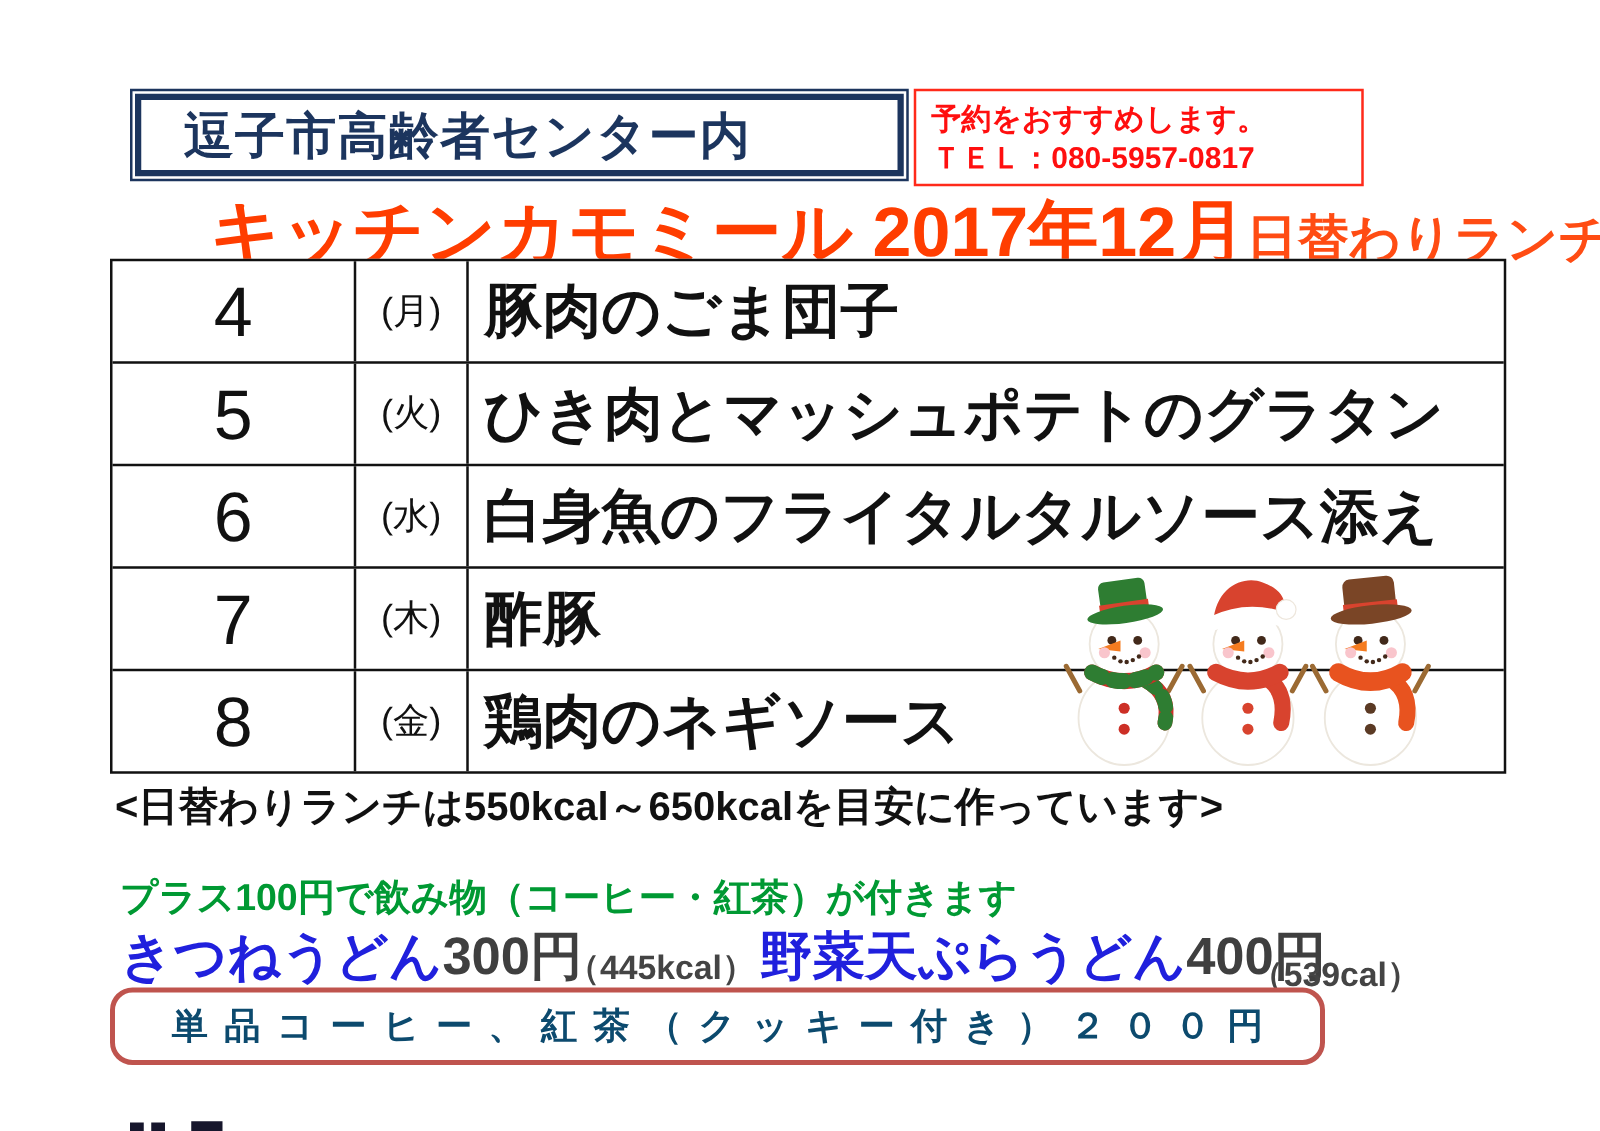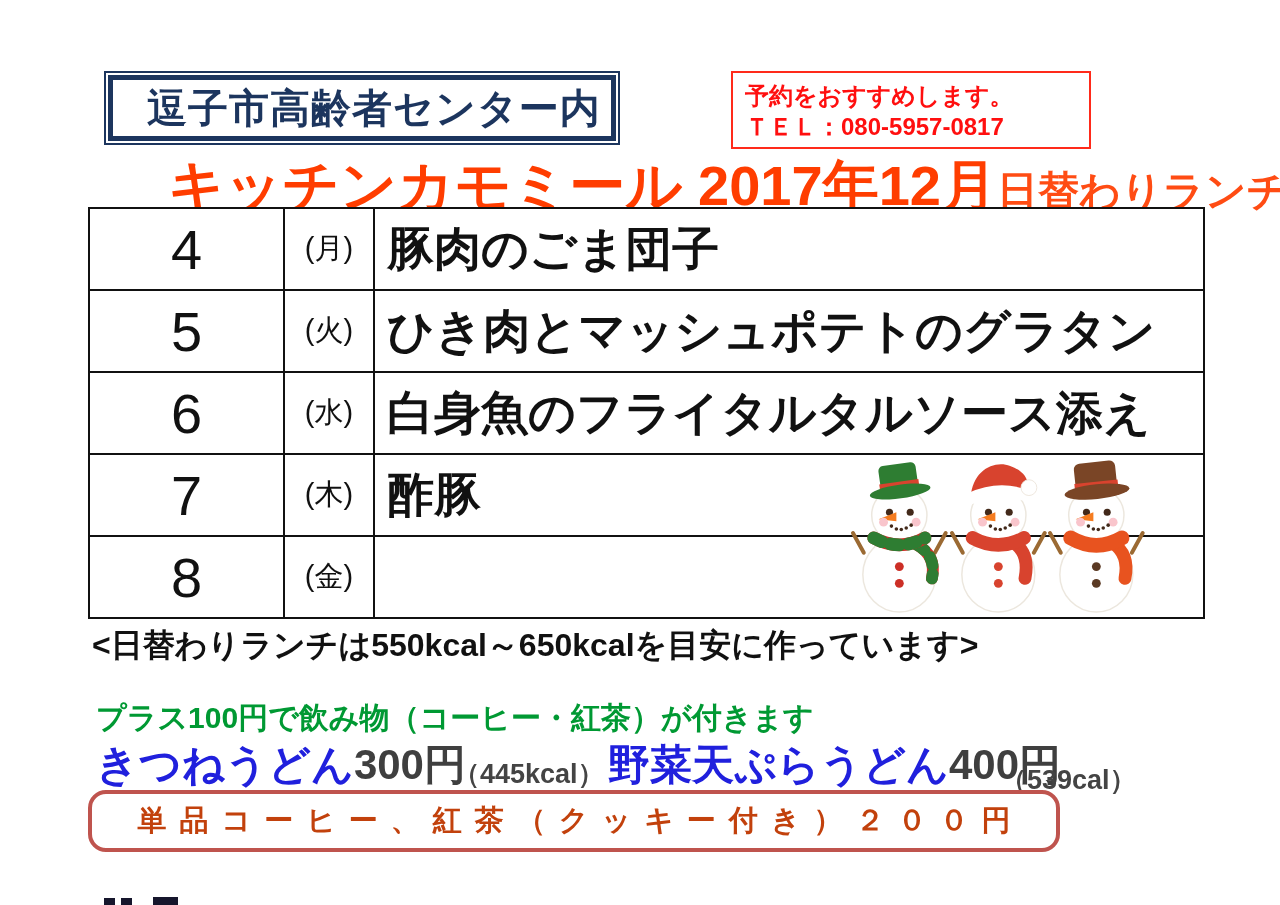--- a/index.html
+++ b/index.html
@@ -5,21 +5,21 @@
   * { box-sizing: border-box; margin: 0; padding: 0; }
   html,body { background:#fff; }
   body { font-family: "Liberation Sans", "DejaVu Sans", sans-serif; }
   #canvas {
     position: relative; width: 1280px; height: 905px;
     background: #ffffff; overflow: hidden;
   }
 
   
   .loc-box {
-    position: absolute; left: 108px; top: 75px; width: 508px; height: 66px;
+    position: absolute; left: 108px; top: 75px; width: 615px; height: 66px;
     border: 5px solid #1c355e; outline: 2px solid #1c355e; outline-offset: 2px;
     display: flex; align-items: center; padding-left: 34px; background:#fff;
   }
   .loc-box span { font-size: 40px; font-weight: bold; color: #1c355e; letter-spacing: 1px; }
 
   
   .resv-box {
     position: absolute; left: 731px; top: 71px; width: 360px; height: 78px;
     border: 2px solid #ff2a1a; padding: 7px 12px; background:#fff;
   }
@@ -67,21 +67,21 @@
   .kcal-small.k1 { left: 453px; top: 756px; }
   .kcal-small.k2 { left: 1000px; top: 762px; }
 
   
   .footer-box {
     position: absolute; left: 88px; top: 790px; width: 972px; height: 62px;
     border: 4px solid #bf544e; border-radius: 18px; background: #fff;
     display: flex; align-items: center; justify-content: center;
   }
   .footer-box span {
-    font-size: 29px; font-weight: bold; color: #c2410c;
+    font-size: 29px; font-weight: bold; color: #0c4a6e;
     letter-spacing: 13px; padding-left: 13px; white-space: nowrap;
   }
 
   
   .cutoff { position: absolute; background: #16162c; }
   .cutoff.m1 { left: 104px; top: 898px; width: 11px; height: 7px; }
   .cutoff.m2 { left: 121px; top: 898px; width: 11px; height: 7px; }
   .cutoff.m3 { left: 153px; top: 897px; width: 25px; height: 8px; }
 </style>
 </head>
@@ -120,20 +120,21 @@
       <div class="td dish">白身魚のフライタルタルソース添え</div>
     </div>
     <div class="tr">
       <div class="td date">7</div>
       <div class="td day">(木)</div>
       <div class="td dish">酢豚</div>
     </div>
     <div class="tr">
       <div class="td date">8</div>
       <div class="td day">(金)</div>
+      <div class="td dish">鶏肉のネギソース</div>
     </div>
   </div>
 
   <div class="snowmen">
 
     <svg viewBox="0 0 100 160">
       <line x1="14" y1="98" x2="3" y2="78" stroke="#9b6a33" stroke-width="4" stroke-linecap="round"></line>
       <line x1="86" y1="98" x2="97" y2="78" stroke="#9b6a33" stroke-width="4" stroke-linecap="round"></line>
       <ellipse cx="50" cy="120" rx="37" ry="38" fill="#ffffff" stroke="#ece7de" stroke-width="1.5"></ellipse>
       <circle cx="50" cy="60" r="28" fill="#ffffff" stroke="#ece7de" stroke-width="1.5"></circle>

